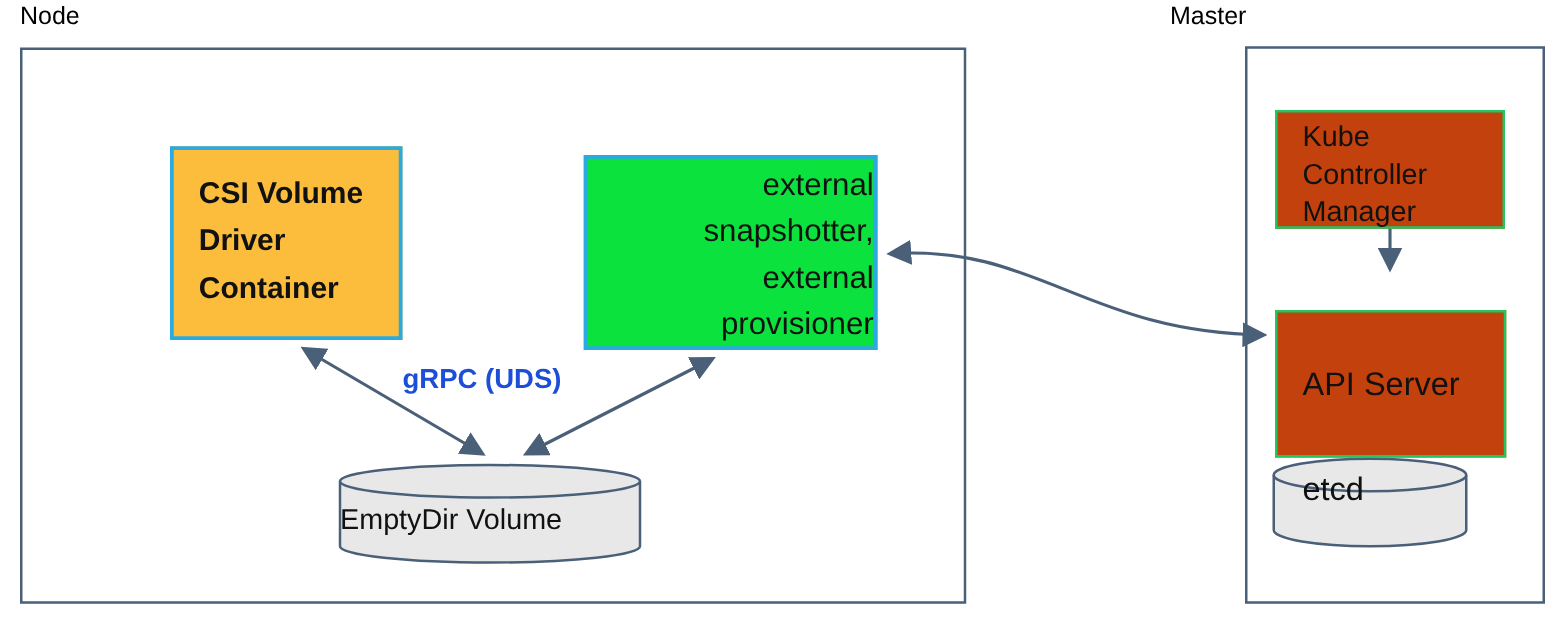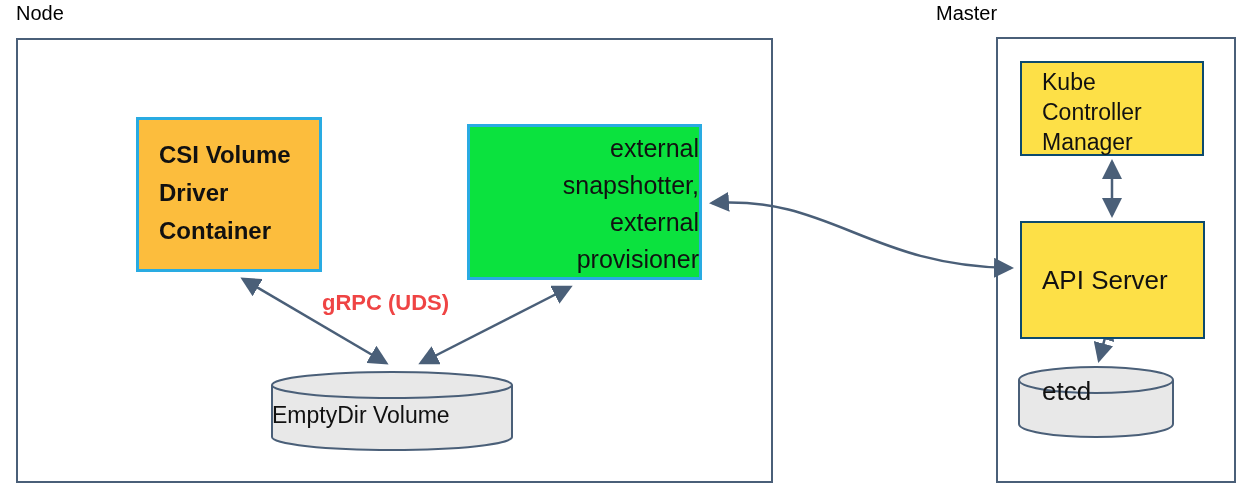--- a/index.html
+++ b/index.html
@@ -50,40 +50,41 @@
     font-size: 25px;
     font-weight: 400;
     line-height: 37px;
     padding: 3px 0 0 17px;
     white-space: pre-line;
     color: #111;
     text-align: right;
   }
   .grey-box {
     box-sizing: border-box;
-    background: #fde047;
-    border: 2px solid #0c4a6e;
+    background: #c2410c;
+    border: 2px solid #22c55e;
     color: #111;
+    margin-top: 27px;
   }
   .kcm-box {
     font-size: 23px;
     line-height: 30px;
     padding: 4px 0 0 20px;
     white-space: pre-line;
   }
   .api-box {
     font-size: 26px;
     display: flex;
     align-items: center;
     padding-left: 20px;
   }
   .grpc-label {
     font-size: 22px;
     font-weight: bold;
-    color: #ef4444;
+    color: #1d4ed8;
   }
   .cyl-label {
     font-size: 23px;
     color: #111;
   }
   .etcd-label {
     font-size: 26px;
     color: #111;
   }
   .centered { text-align: left; }

